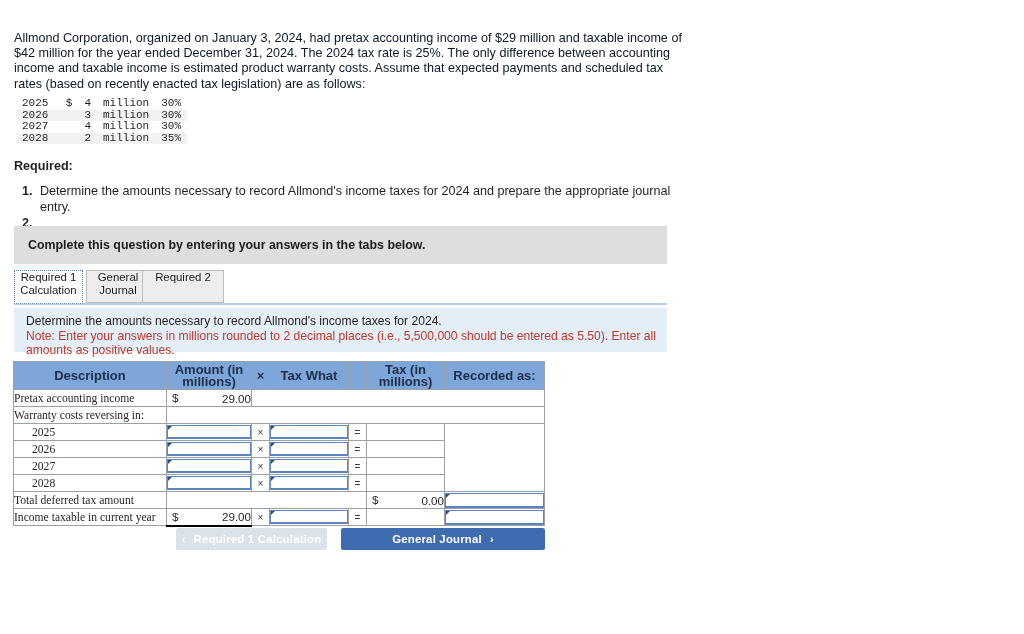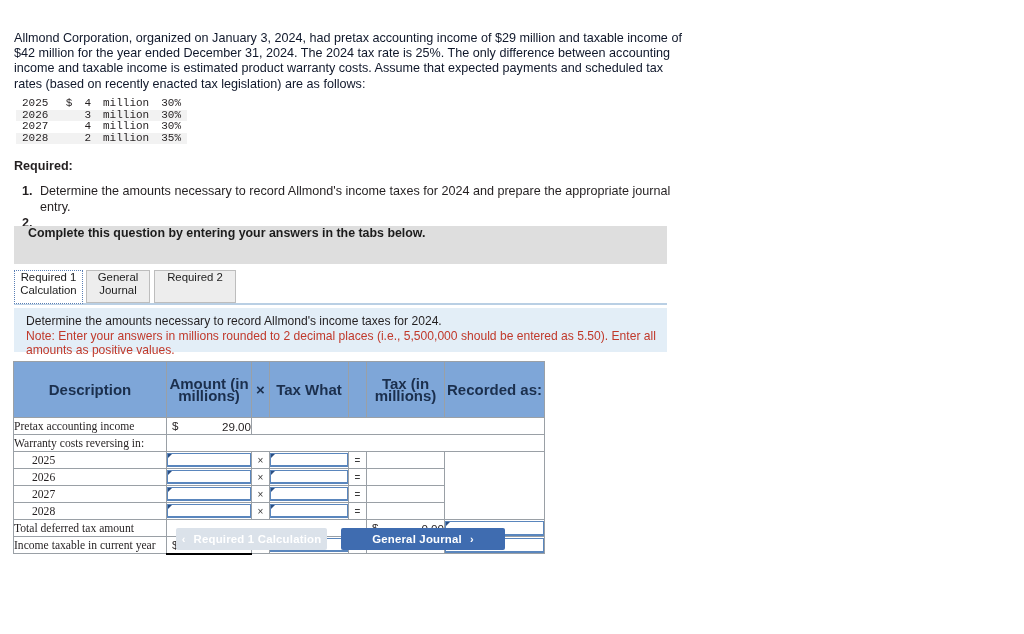--- a/index.html
+++ b/index.html
@@ -82,20 +82,21 @@
 
   
   .banner {
     position: absolute;
     left: 14px;
     top: 226px;
     width: 653px;
     height: 38px;
     background: #dedede;
     display: flex;
+    align-items: center;
   }
   .banner-text {
     padding-left: 14px;
     font-weight: bold;
     font-size: 12.4px;
     color: #1c1c1c;
   }
 
   
   .tabstrip {
@@ -122,21 +123,21 @@
     cursor: pointer;
   }
   .tab.active {
     background: #ffffff;
     border: 1px dotted #5a7fb5;
     height: 34px;
     z-index: 3;
   }
   .tab-t1 { left: 0px;   width: 69px; }
   .tab-t2 { left: 72px;  width: 64px; }
-  .tab-t3 { left: 140px; width: 82px; }
+  .tab-t3 { left: 128px; width: 82px; }
   .tab-underline {
     position: absolute;
     left: 0;
     top: 33px;
     width: 653px;
     height: 2px;
     background: #b9cfe4;
   }
 
   
@@ -167,25 +168,25 @@
   .grid td, .grid th {
     border: 1px solid #9aa0a6;
     padding: 0;
     height: 17px;
     box-sizing: border-box;
   }
   .grid th {
     background: #7ea6d8;
     color: #1b2f4d;
     font-weight: bold;
-    font-size: 15px;
+    font-size: 13px;
     height: 21px;
     line-height: 11.5px;
     text-align: center;
-    padding: 16px 1px;
+    padding: 2px 1px;
   }
   .col-desc { width: 153px; }
   .col-amt  { width: 85px;  }
   .col-x    { width: 18px;  }
   .col-rate { width: 79px;  }
   .col-eq   { width: 18px;  }
   .col-tax  { width: 78px;  }
   .col-rec  { width: 100px; }
 
   .cell-label {
@@ -257,21 +258,21 @@
     left: 176px;
     top: 528px;
     width: 151px;
     background: #dbe2ea;
     color: #ffffff;
     cursor: default;
   }
   .btn-next {
     left: 341px;
     top: 528px;
-    width: 164px;
+    width: 204px;
     background: #3f6cb0;
   }
   .chev { font-size: 11px; font-weight: bold; }
 </style>
 </head>
 <body>
 
 <div class="problem">Allmond Corporation, organized on January 3, 2024, had pretax accounting income of $29 million and taxable income of $42 million for the year ended December 31, 2024. The 2024 tax rate is 25%. The only difference between accounting income and taxable income is estimated product warranty costs. Assume that expected payments and scheduled tax rates (based on recently enacted tax legislation) are as follows:</div>
 
 <table class="schedule">

